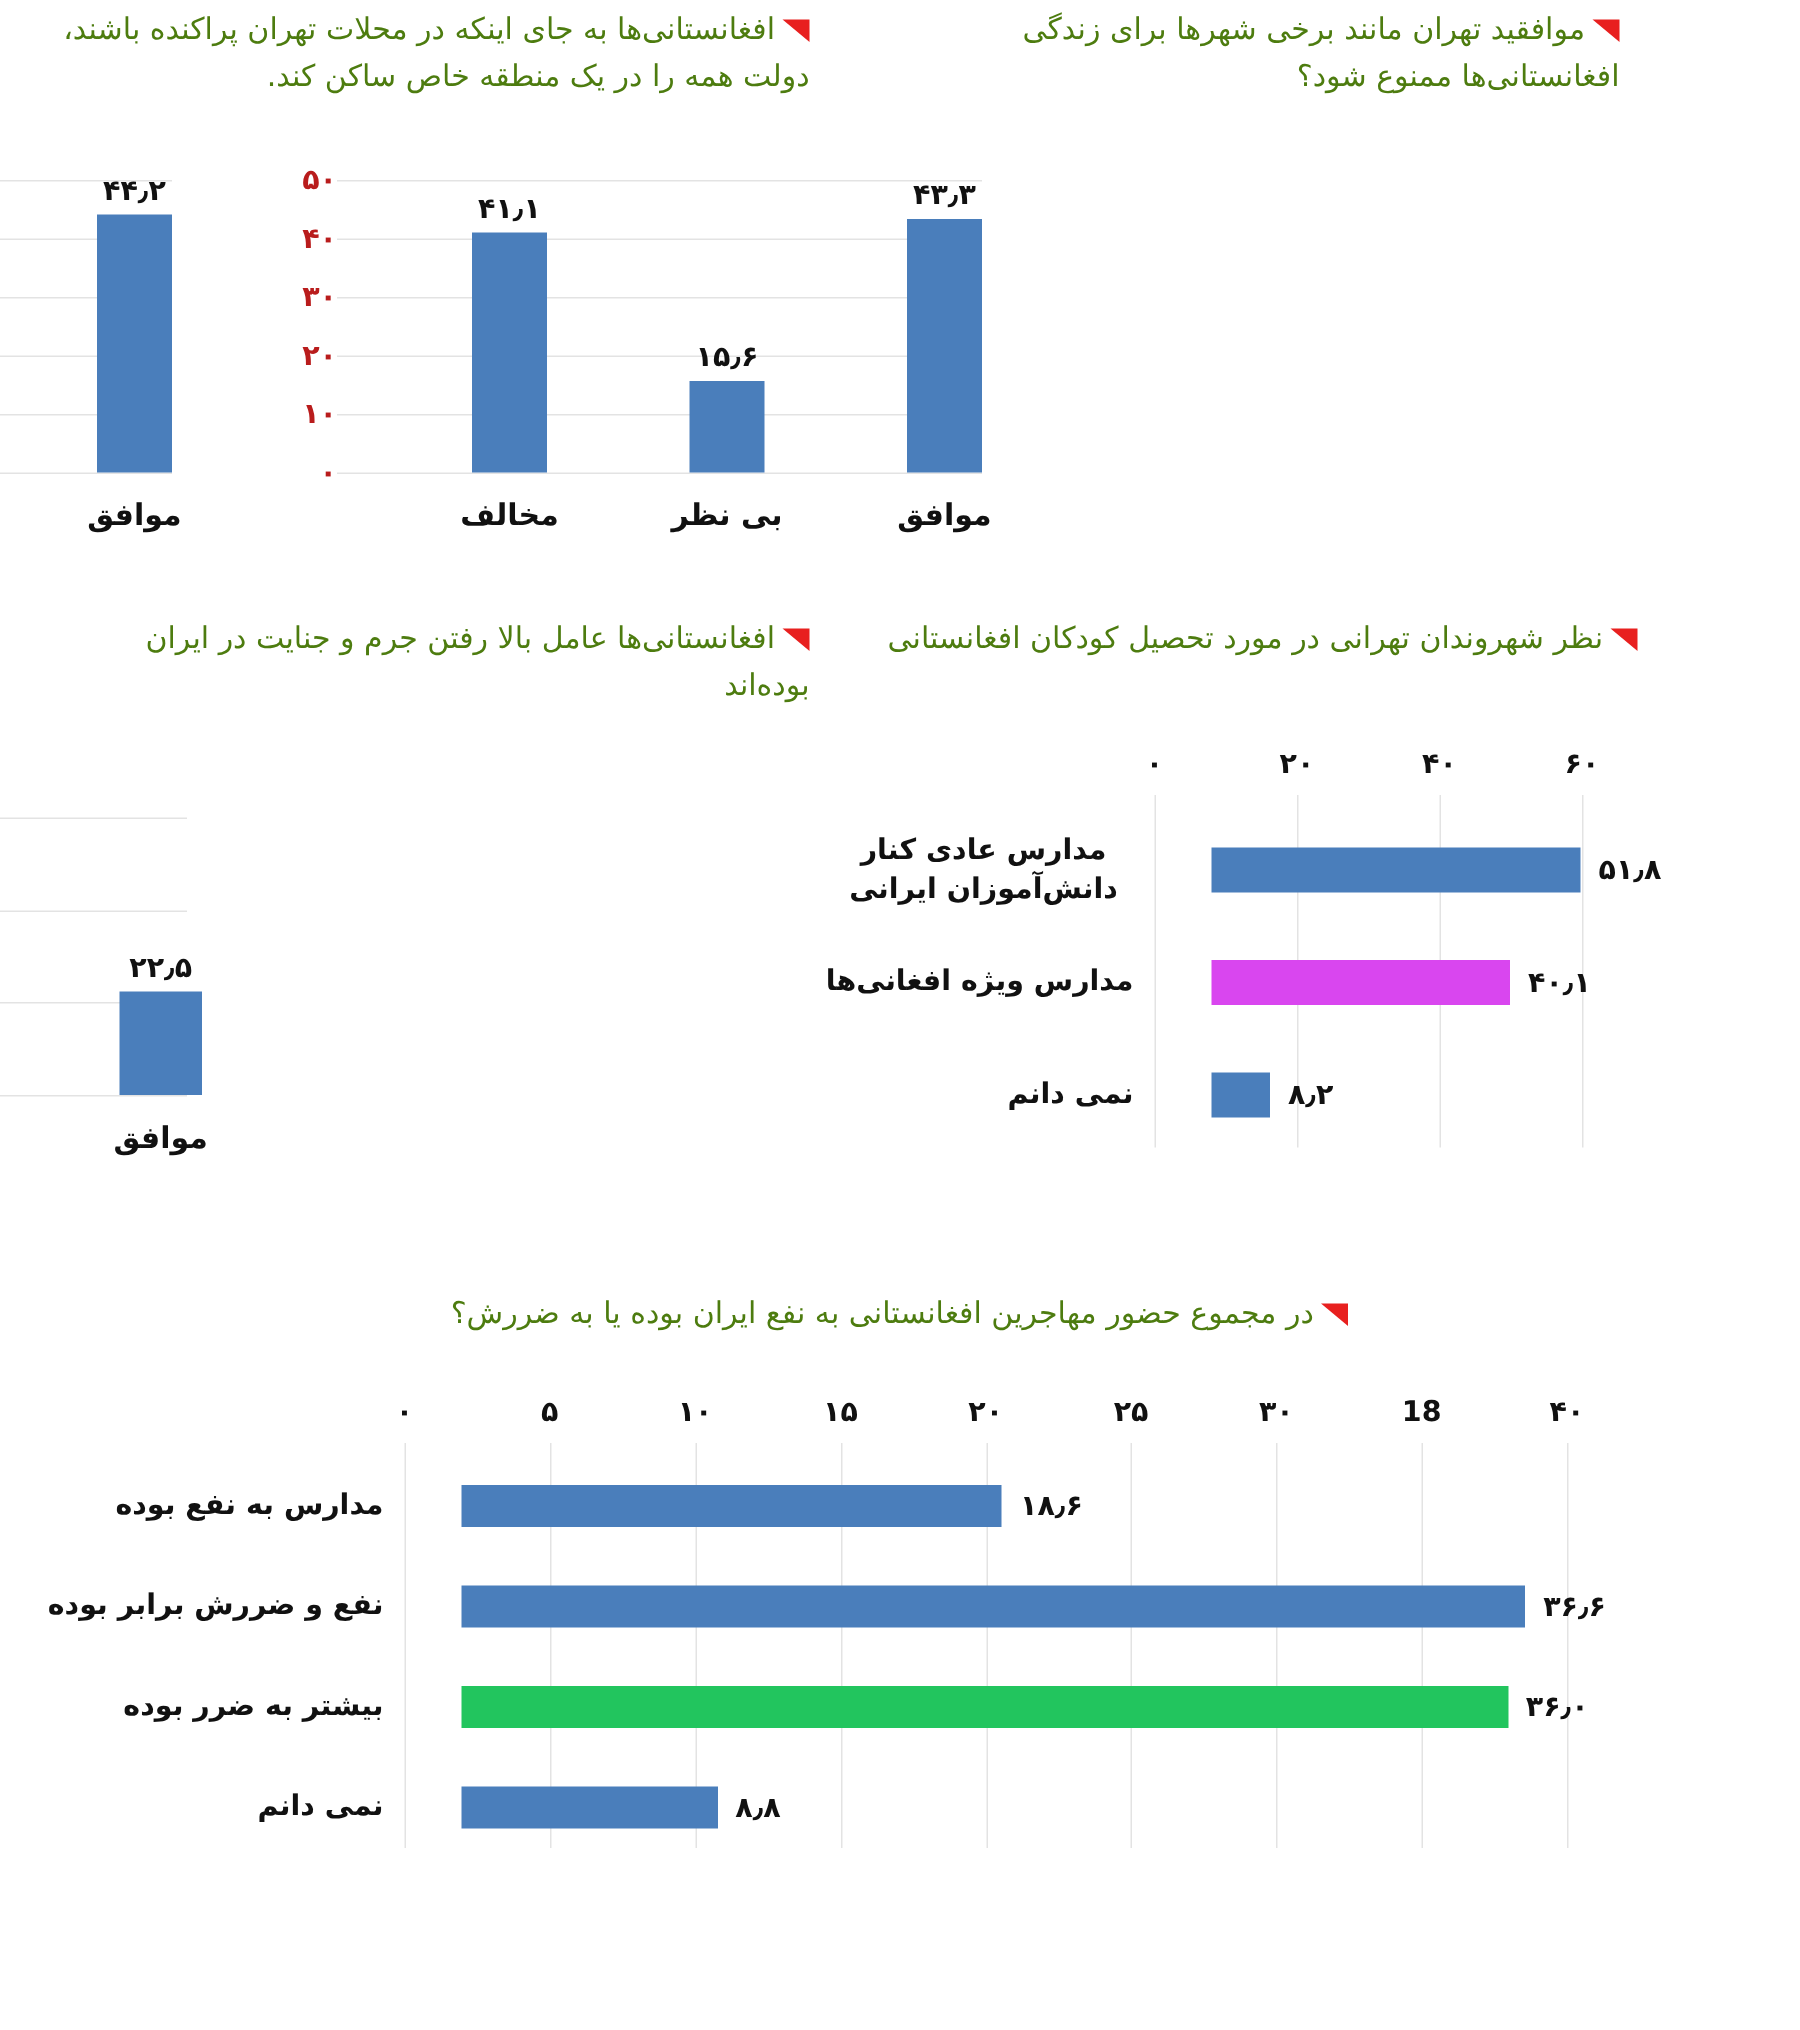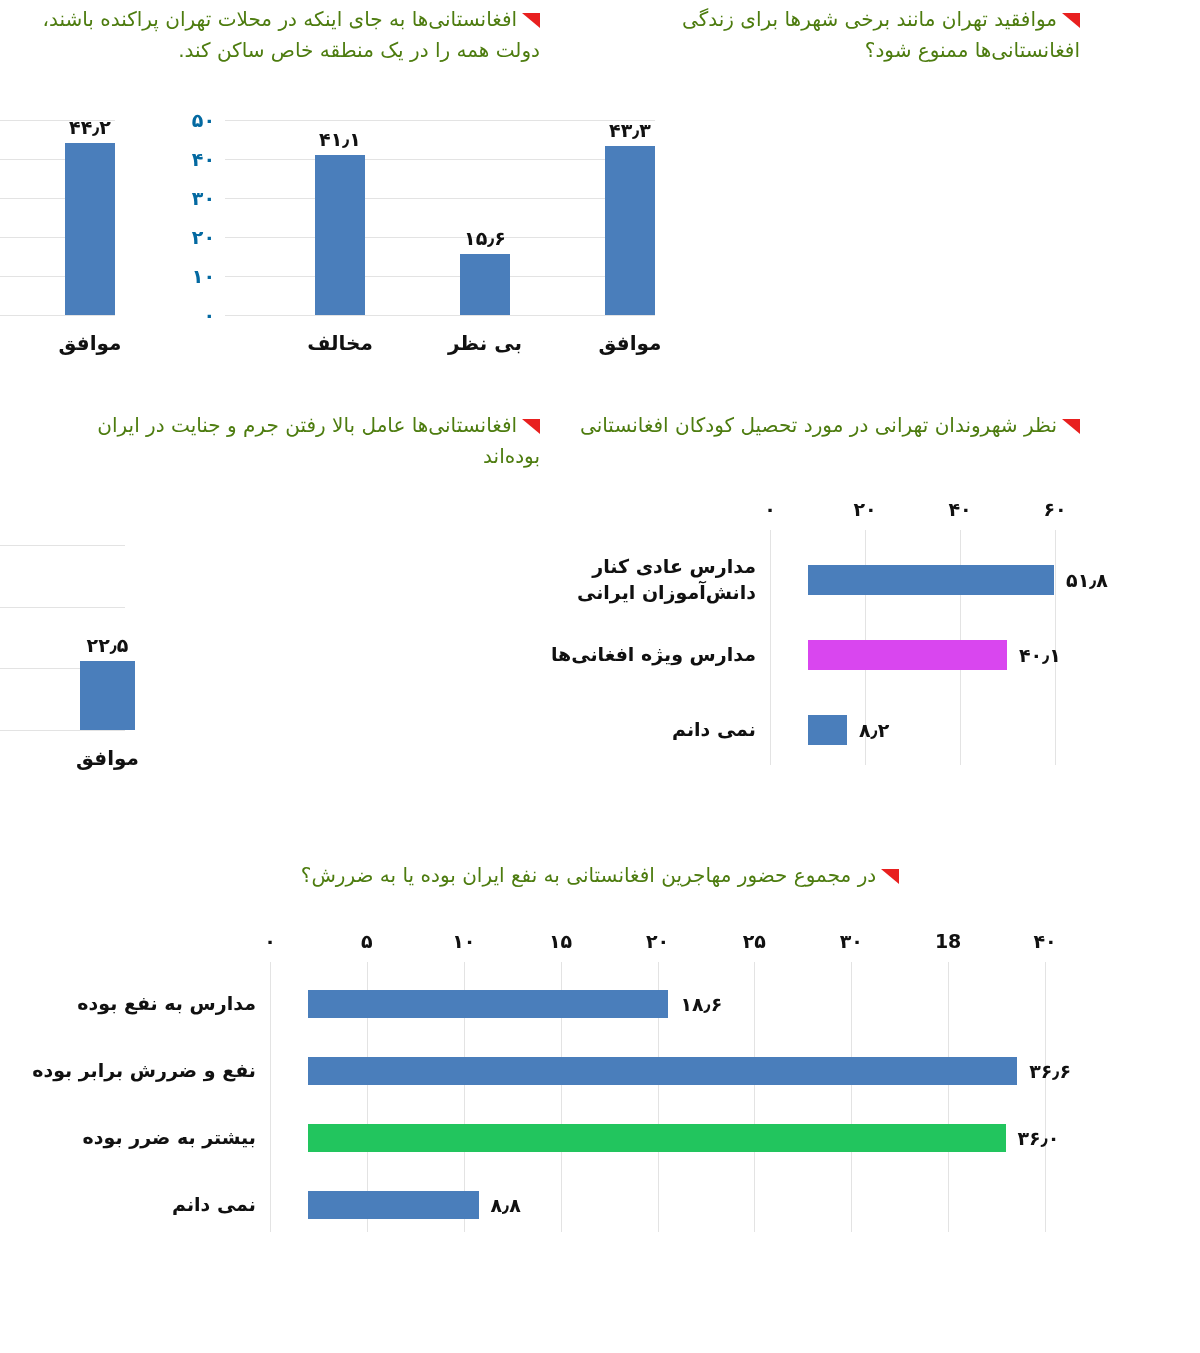--- a/index.html
+++ b/index.html
@@ -44,25 +44,24 @@
   }
   .gridline {
     position: absolute;
     left: 0; right: 0;
     height: 1px;
     background: #e3e3e3;
   }
   .ytick {
     position: absolute;
     right: 100%;
-    margin-right: 10px;
     transform: translateY(-50%);
     font-size: 19px;
     font-weight: 700;
-    color: #0369a1;
+    color: #b91c1c;
     white-space: nowrap;
     direction: ltr;
   }
   .vbar {
     position: absolute;
     bottom: 0;
     background: #4a7ebb;
   }
   .vbar-val {
     position: absolute;
@@ -123,21 +122,21 @@
     font-size: 19px;
     font-weight: 700;
     color: #111;
     white-space: nowrap;
     direction: ltr;
   }
   .hcat {
     position: absolute;
     right: 100%;
     margin-right: 14px;
-    text-align: right;
+    text-align: center;
     font-size: 19px;
     font-weight: 700;
     color: #111;
     direction: rtl;
     line-height: 1.35;
     white-space: nowrap;
   }
   .hcat.two-line { white-space: normal; width: 200px; }
 </style>
 </head>
@@ -218,21 +217,21 @@
         <div style="position: absolute; bottom: 0px; left: 230px; width: 55px; height: 0px;"></div>
         <div class="vbar" style="left: 375px; width: 55px; height: 69.375px; background: rgb(74, 126, 187);">
           <div class="vbar-val">۲۲٫۵</div>
         </div>
         <div style="position: absolute; bottom: 0px; left: 375px; width: 55px; height: 0px;">
           <div class="vcat" style="bottom: auto;">موافق</div>
         </div>
       </div>
   </div>
 
-  <div class="chart-title" style="top:410px; right:120px; width:505px;">
+  <div class="chart-title" style="top:410px; right:108px; width:505px;">
     <span class="tri"></span><span class="title-text">نظر شهروندان تهرانی در مورد تحصیل کودکان افغانستانی</span>
   </div>
   <div class="chart hchart" id="chart4" style="top:530px; left:770px; width:285px; height:235px;">
     <div class="plot" style="left:0; top:0; width:285px; height:235px;">
         <div class="vgridline" style="left: 0px;"></div>
         <div class="xtick" style="left: 0px;">۰</div>
         <div class="vgridline" style="left: 95px;"></div>
         <div class="xtick" style="left: 95px;">۲۰</div>
         <div class="vgridline" style="left: 190px;"></div>
         <div class="xtick" style="left: 190px;">۴۰</div>

